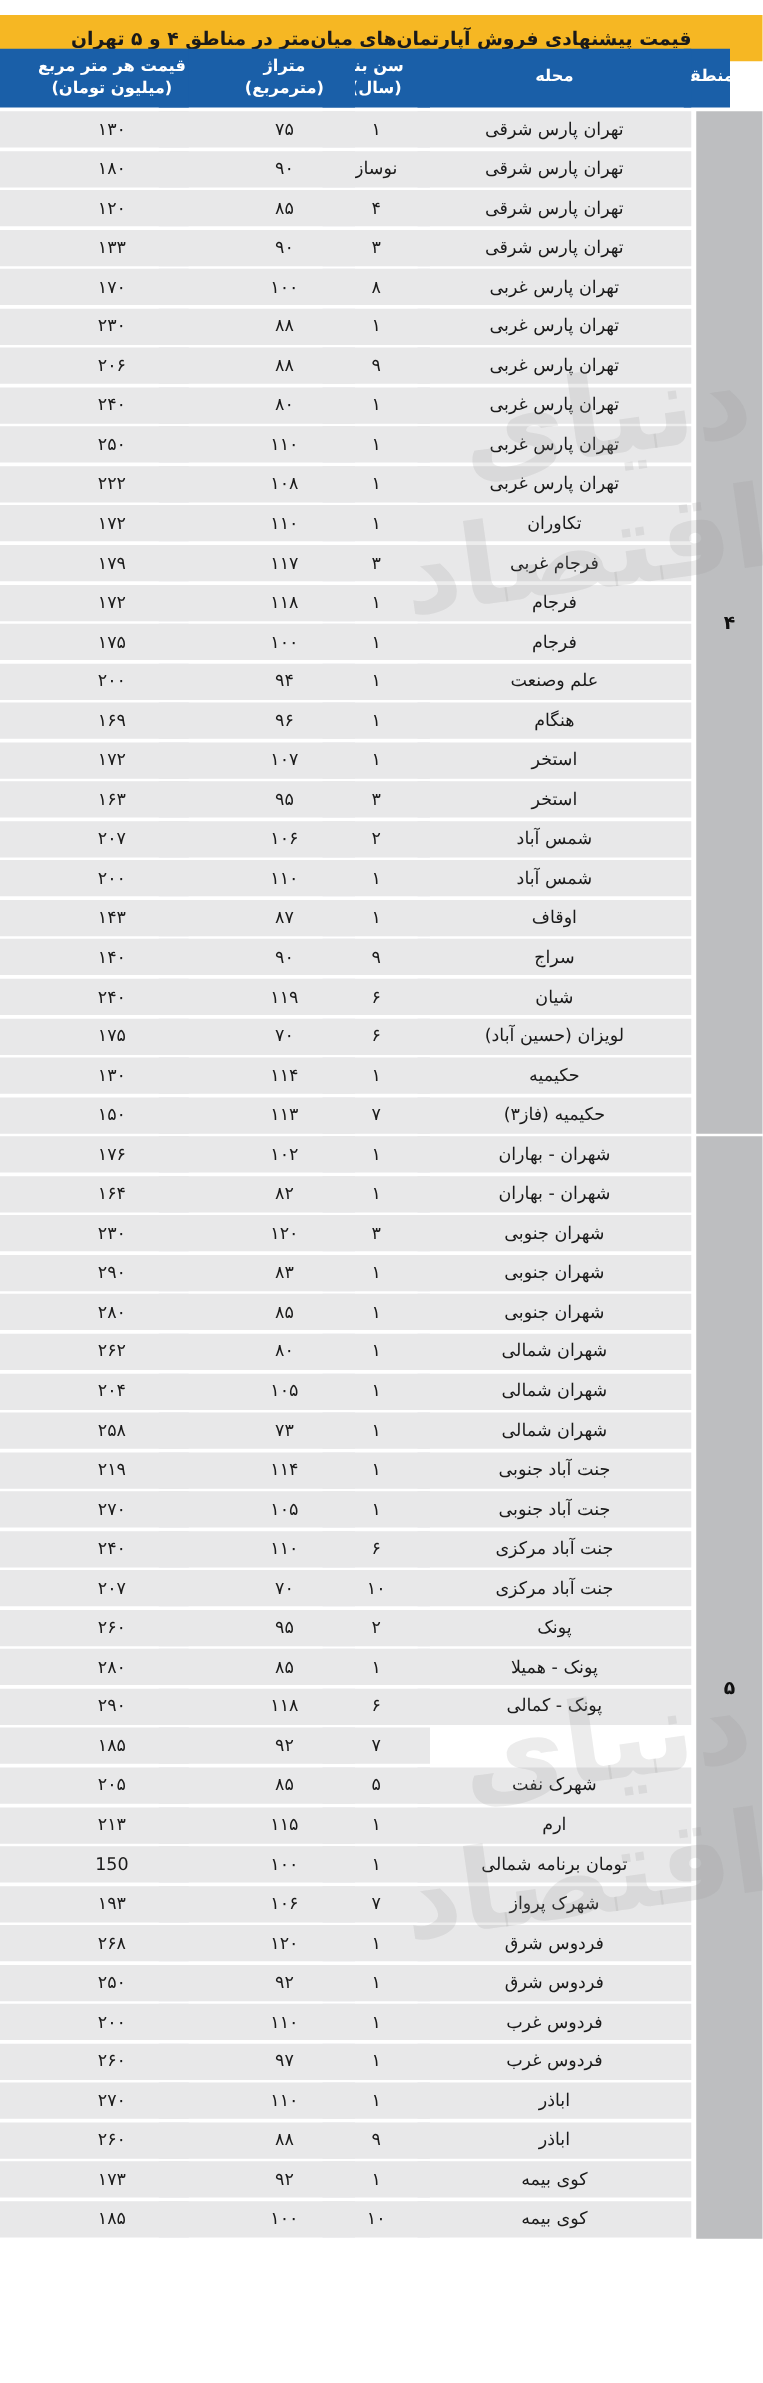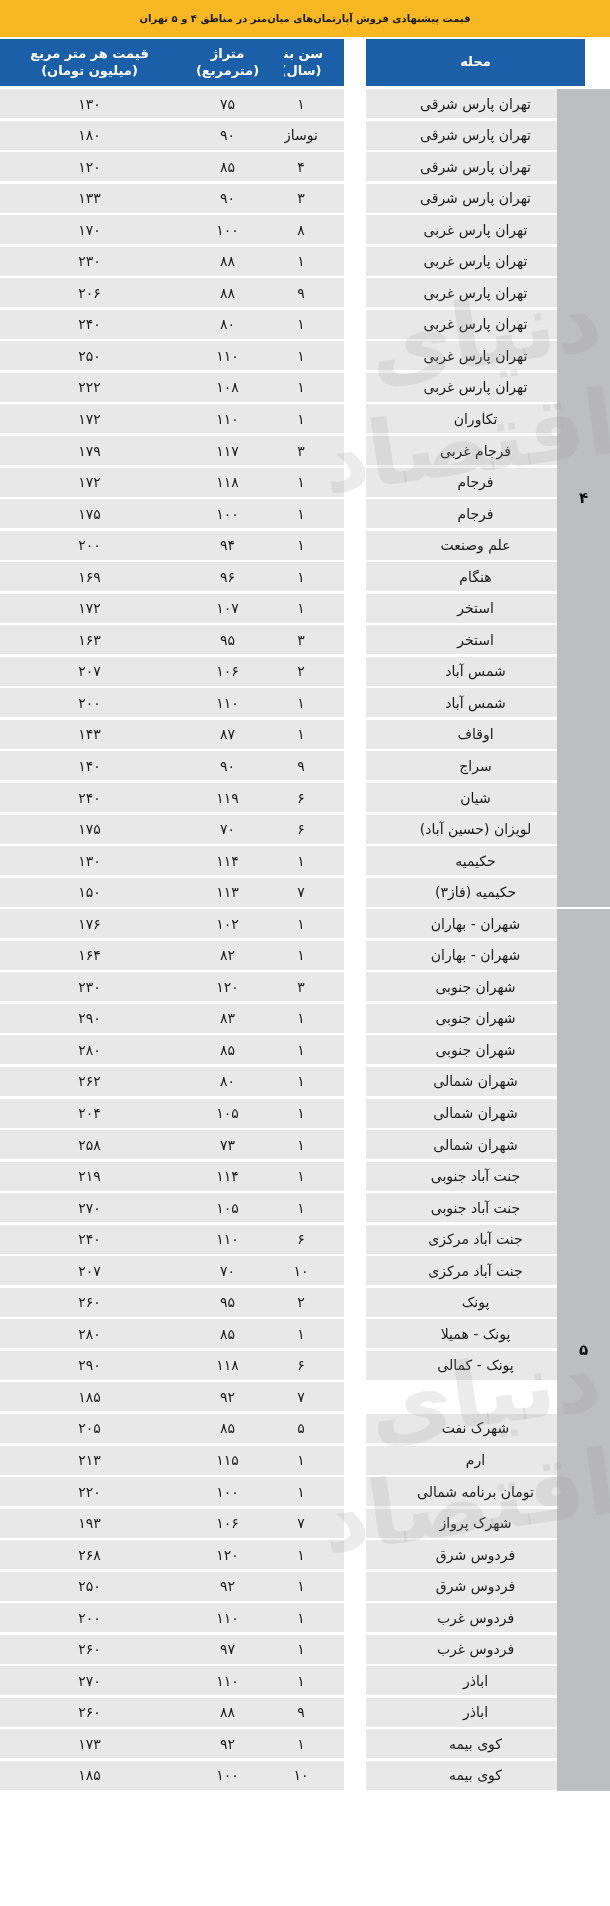--- a/index.html
+++ b/index.html
@@ -1,27 +1,27 @@
 <!DOCTYPE html>
 <html><head>
 <meta charset="utf-8">
 <style>
   html, body { margin: 0; padding: 0; background: #ffffff; }
   body { width: 610px; height: 1906px; overflow: hidden; font-family: "DejaVu Sans", sans-serif; direction: rtl; }
-  .title-bar { position: absolute; left: 0; top: 0; width: 610px; height: 37px; background: #f6b723; color: #1a1a1a; font-weight: bold; font-size: 10px; display: flex; align-items: center; justify-content: center; }
+  .title-bar { position: absolute; left: 0; top: 12px; width: 610px; height: 37px; background: #f6b723; color: #1a1a1a; font-weight: bold; font-size: 15px; display: flex; align-items: center; justify-content: center; }
   .header-row { position: absolute; left: 0; top: 39px; width: 610px; height: 47px; }
   .hcell { position: absolute; top: 0; height: 47px; background: #1a5fa8; color: #fff; font-weight: bold; font-size: 13px; display: flex; align-items: center; justify-content: center; text-align: center; line-height: 1.25; white-space: pre-line; }
   .rows { position: absolute; left: 0; top: 88px; width: 610px; }
   .row { position: relative; height: 31.55px; }
   .cell { position: absolute; top: 1px; height: 29px; background: #e8e8e9; color: #1a1a1a; font-size: 14px; display: flex; align-items: center; justify-content: center; }
   .region { position: absolute; left: 557px; width: 53px; background: #bdbec0; color: #111; font-size: 15px; font-weight: bold; display: flex; align-items: center; justify-content: center; }
   .c-price { left: 0; width: 123px; padding-left: 28px; }
   .c-area { left: 127px; width: 113px; padding-left: 44px; }
   .c-age { left: 232px; width: 86px; margin-left: 26px; }
-  .c-hood { left: 334px; width: 219px; margin-left: 32px; }
+  .c-hood { left: 334px; width: 219px; }
   .watermark { position: absolute; color: rgba(150,150,150,0.18); font-size: 90px; font-weight: bold; pointer-events: none; transform: rotate(-8deg); }
 </style>
 </head>
 <body>
 
 <div class="title-bar">قیمت پیشنهادی فروش آپارتمان‌های میان‌متر در مناطق ۴ و ۵ تهران</div>
 
 <div class="header-row">
   <div class="hcell" style="left:547px;width:37px;">منطقه</div>
   <div class="hcell c-hood">محله</div>
@@ -295,21 +295,21 @@
     <div class="row">
       <div class="cell c-hood">ارم</div>
       <div class="cell c-age">۱</div>
       <div class="cell c-area">۱۱۵</div>
       <div class="cell c-price">۲۱۳</div>
     </div>
     <div class="row">
       <div class="cell c-hood">تومان برنامه شمالی</div>
       <div class="cell c-age">۱</div>
       <div class="cell c-area">۱۰۰</div>
-      <div class="cell c-price">۲۲۰</div>
+      <div class="cell c-price">150</div>
     </div>
     <div class="row">
       <div class="cell c-hood">شهرک پرواز</div>
       <div class="cell c-age">۷</div>
       <div class="cell c-area">۱۰۶</div>
       <div class="cell c-price">۱۹۳</div>
     </div>
     <div class="row">
       <div class="cell c-hood">فردوس شرق</div>
       <div class="cell c-age">۱</div>

